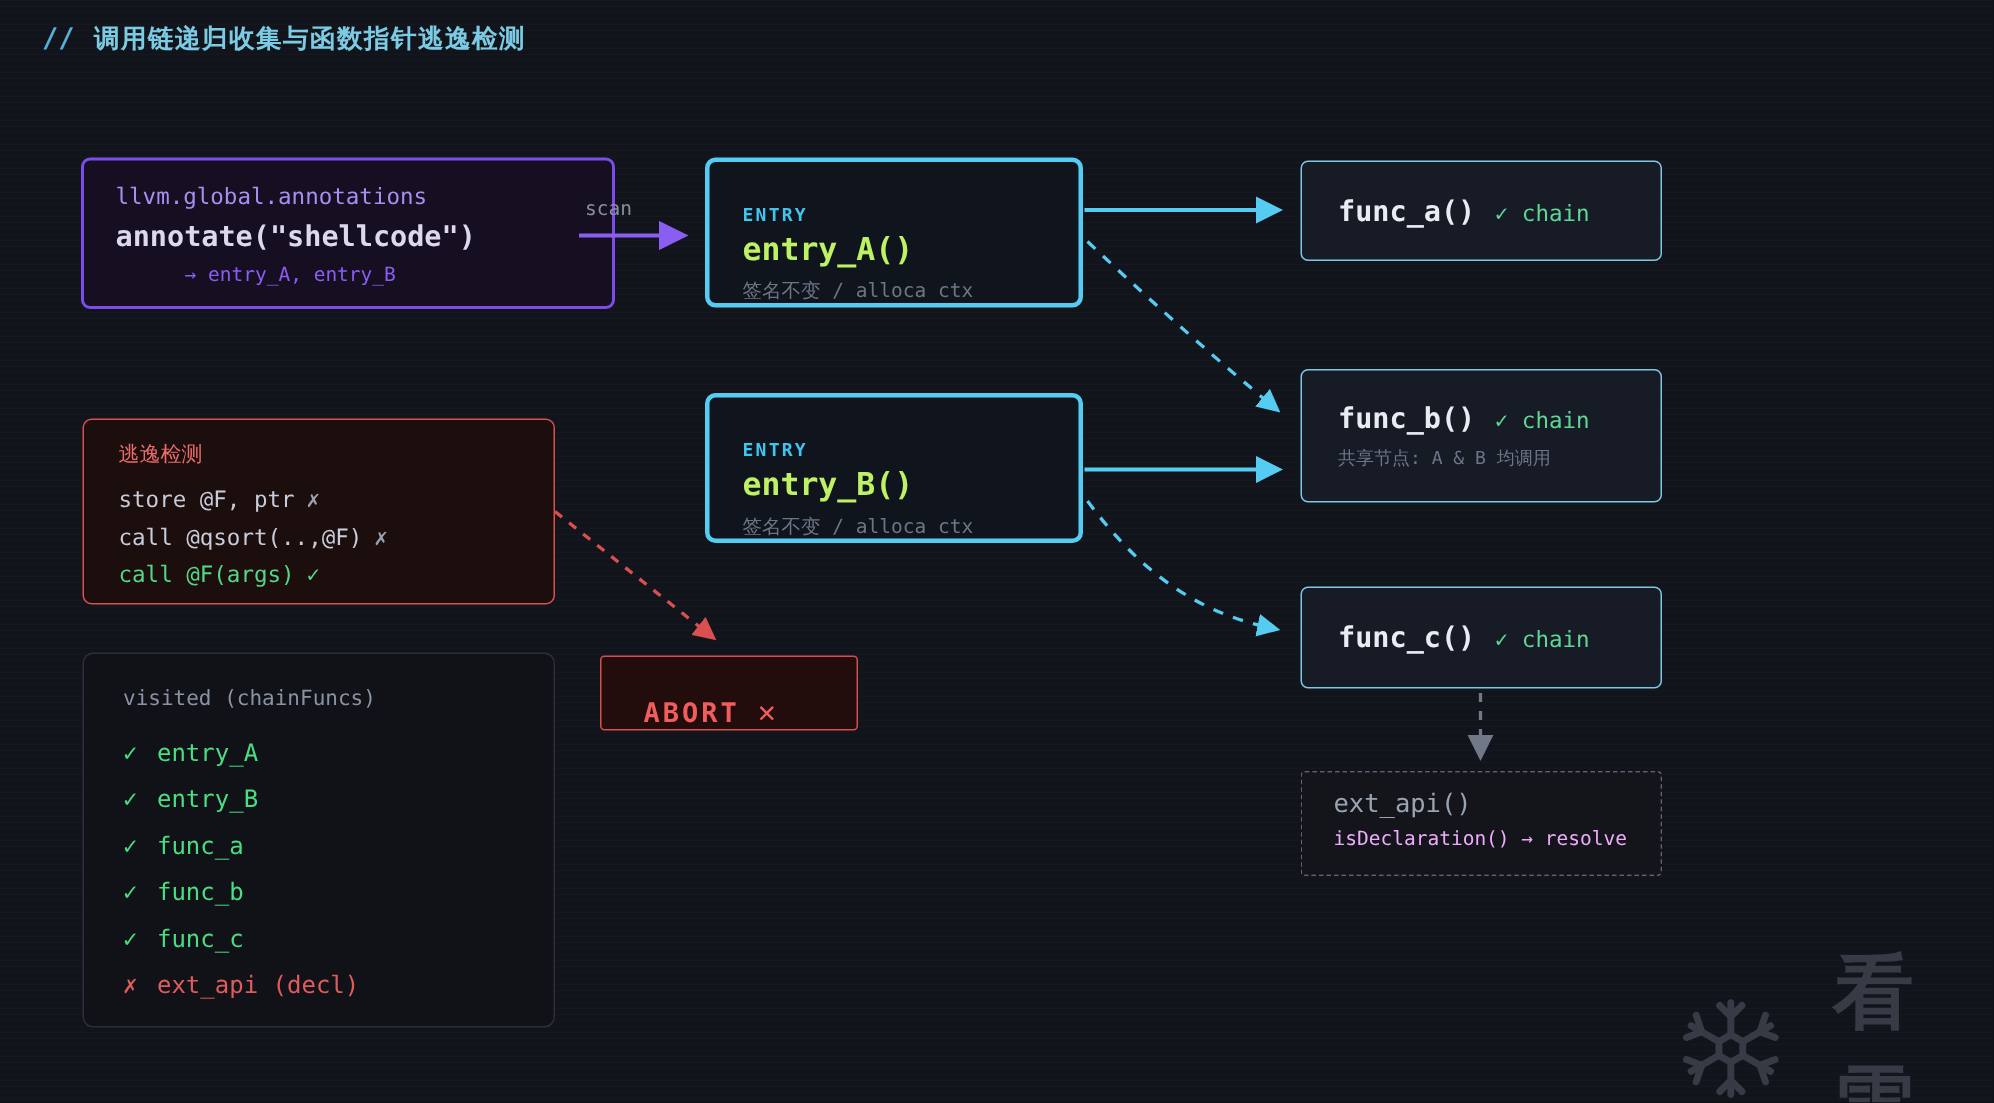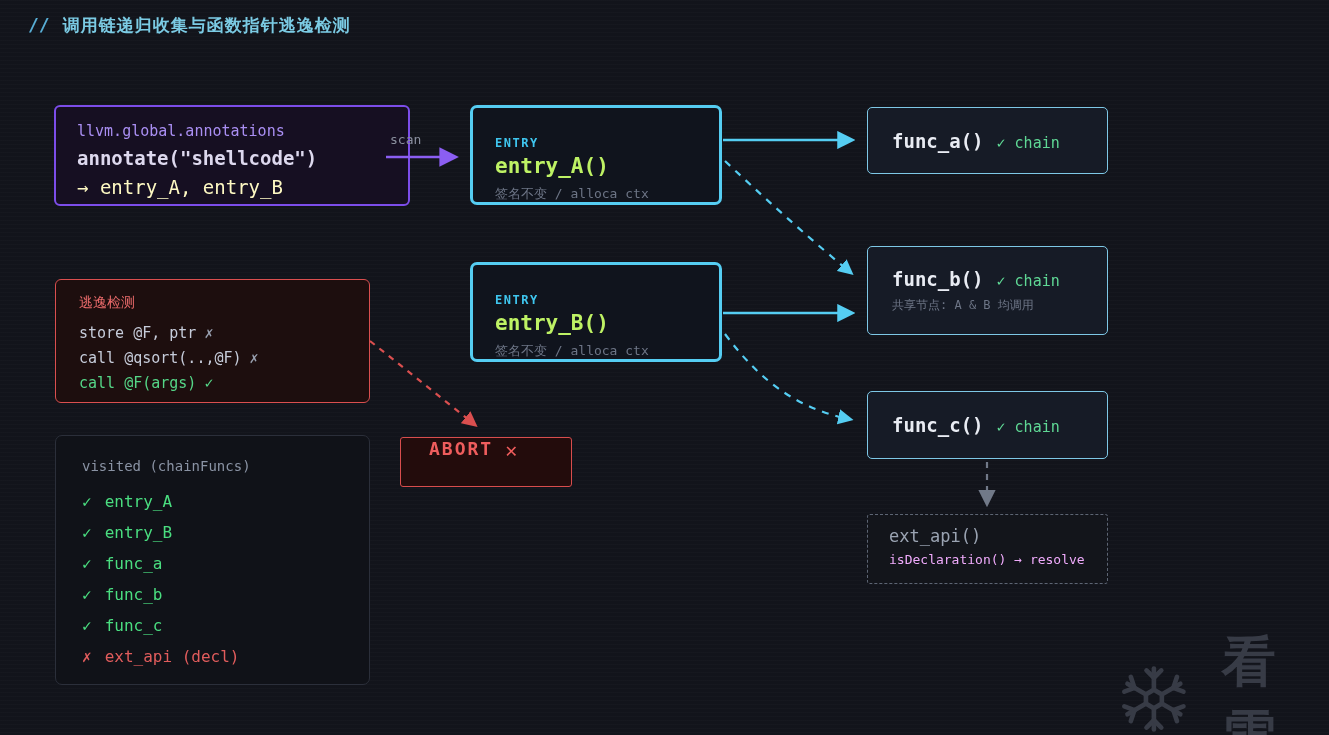--- a/index.html
+++ b/index.html
@@ -13,21 +13,21 @@
   
   .title{position:absolute;left:28px;top:14px;font-size:17px;font-weight:bold;display:flex;gap:13px;align-items:baseline;}
   .title .slashes{color:#58aed6;font-size:18px;}
   .title .txt{color:#7bcbe4;letter-spacing:1px;}
   
   .node{position:absolute;border-radius:6px;}
   
   .anno{left:54px;top:105px;width:356px;height:101px;border:2px solid #7c4dea;background:#160f22;padding:15px 21px;}
   .anno .l1{color:#a98ef2;font-size:15px;margin-bottom:7px;}
   .anno .l2{color:#ddd8ee;font-size:19px;font-weight:bold;margin-bottom:7px;}
-  .anno .l3{color:#fef9c3;font-size:19px;}
+  .anno .l3{color:#8b5cf6;font-size:13px;margin-left:46px;}
   .scan-label{position:absolute;left:390px;top:132px;color:#8a8f9e;font-size:13px;}
   
   .entry{width:252px;height:100px;border:3px solid #55cdf2;background:#10141d;padding:28px 22px;border-radius:7px;}
   .entry.ea{left:470px;top:105px;}
   .entry.eb{left:470px;top:262px;}
   .entry .tag{color:#3fc6ef;font-size:12px;font-weight:bold;letter-spacing:1.5px;margin-bottom:4px;}
   .entry .name{color:#bef264;font-size:21px;font-weight:bold;margin-bottom:7px;}
   .entry .sub{color:#6d7586;font-size:13px;}
   
   .func{width:241px;border:1.5px solid #7ec8e6;background:#161b26;border-radius:5px;display:flex;flex-direction:column;justify-content:center;padding:0 24px;}
@@ -38,21 +38,21 @@
   .func .name{color:#e9ecf3;font-size:19px;font-weight:bold;}
   .func .badge{color:#5fd895;font-size:15px;margin-left:13px;}
   .func .sub{color:#6d7586;font-size:12px;margin-top:7px;}
   
   .escape{left:55px;top:279px;width:315px;height:124px;border:1.5px solid #da4f4f;background:#1d0e0e;padding:14px 23px;}
   .escape .t{color:#e86a6a;font-size:14px;margin-bottom:9px;}
   .escape .ln{font-size:15px;line-height:25px;color:#c6ccda;}
   .escape .ln .mk{color:#9aa2b2;margin-left:8px;}
   .escape .ln.ok, .escape .ln.ok .mk{color:#55d687;}
   
-  .abort{left:400px;top:437px;width:172px;height:50px;border:1.5px solid #d84d4d;background:#230c0c;border-radius:3px;display:flex;align-items:flex-start;padding-left:28px;}
+  .abort{left:400px;top:437px;width:172px;height:50px;border:1.5px solid #d84d4d;background:#230c0c;border-radius:3px;display:flex;align-items:flex-end;padding-left:28px;}
   .abort .lbl{color:#ef5d5d;font-size:18px;font-weight:bold;letter-spacing:2px;}
   .abort .mk{color:#ef5d5d;font-size:20px;margin-left:12px;}
   
   .visited{left:55px;top:435px;width:315px;height:250px;border:1px solid #2b2f3a;background:#101218;border-radius:7px;padding:22px 26px;}
   .visited .t{color:#8a93a4;font-size:14px;margin-bottom:12px;}
   .visited .it{font-size:16px;line-height:31px;color:#4ade80;}
   .visited .it .mk{margin-right:13px;}
   .visited .it.fail{color:#e05c5c;}
   
   .extapi{left:867px;top:514px;width:241px;height:70px;border:1.5px dashed #5d6574;background:#13151b;border-radius:3px;padding:11px 21px;}

